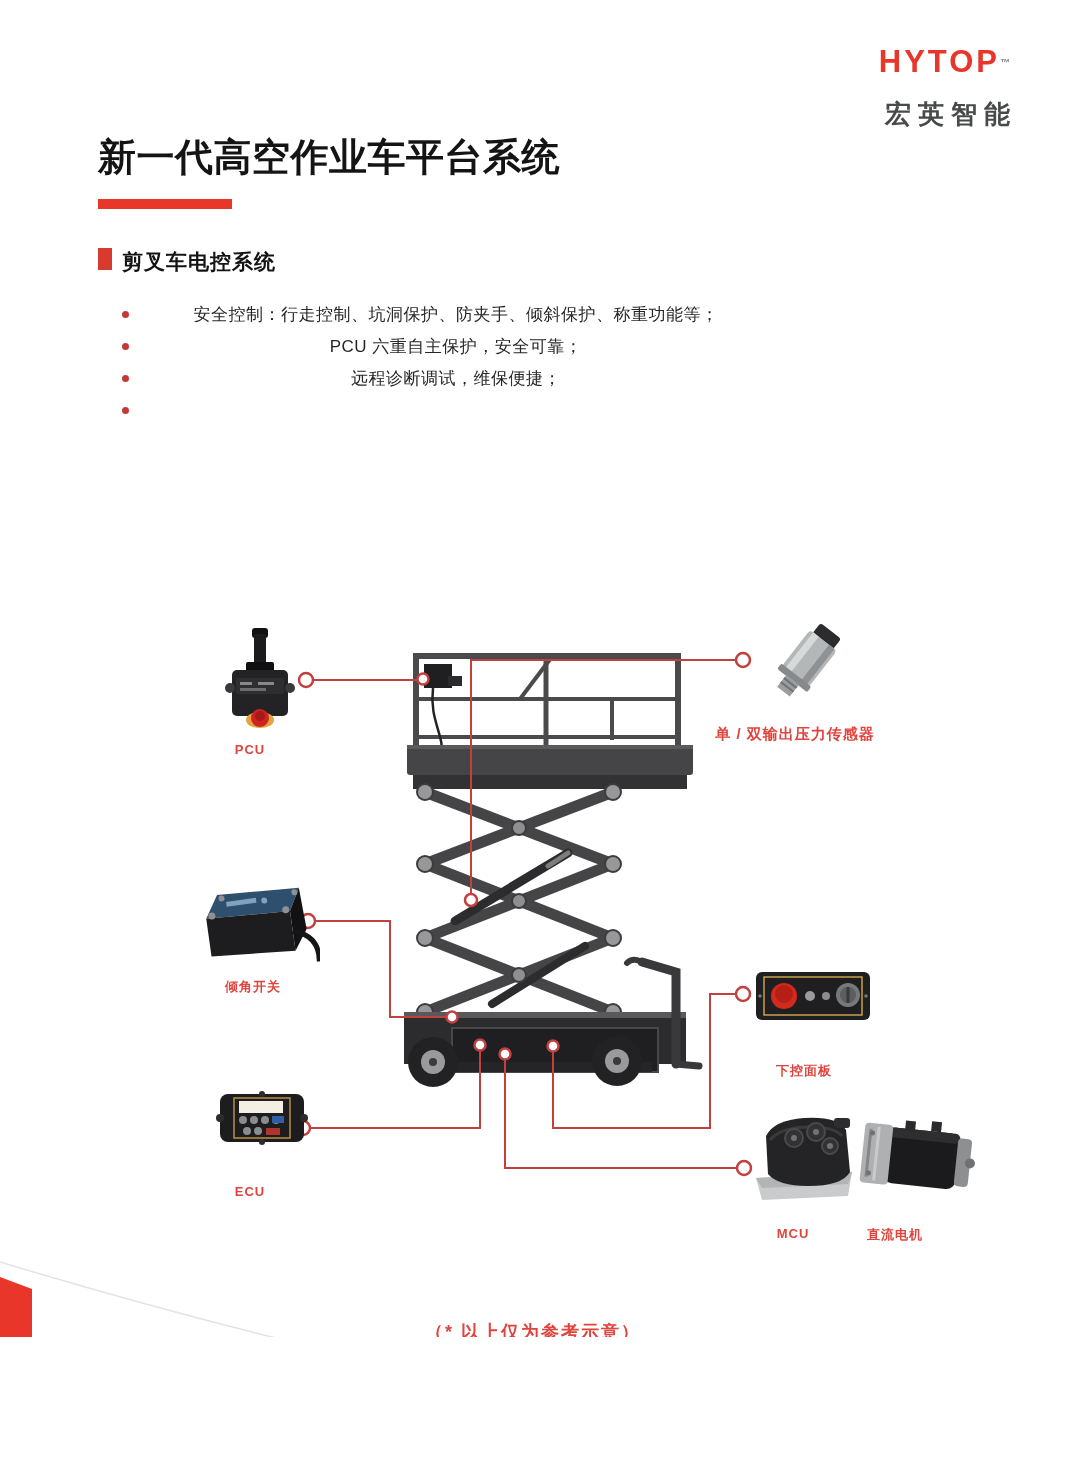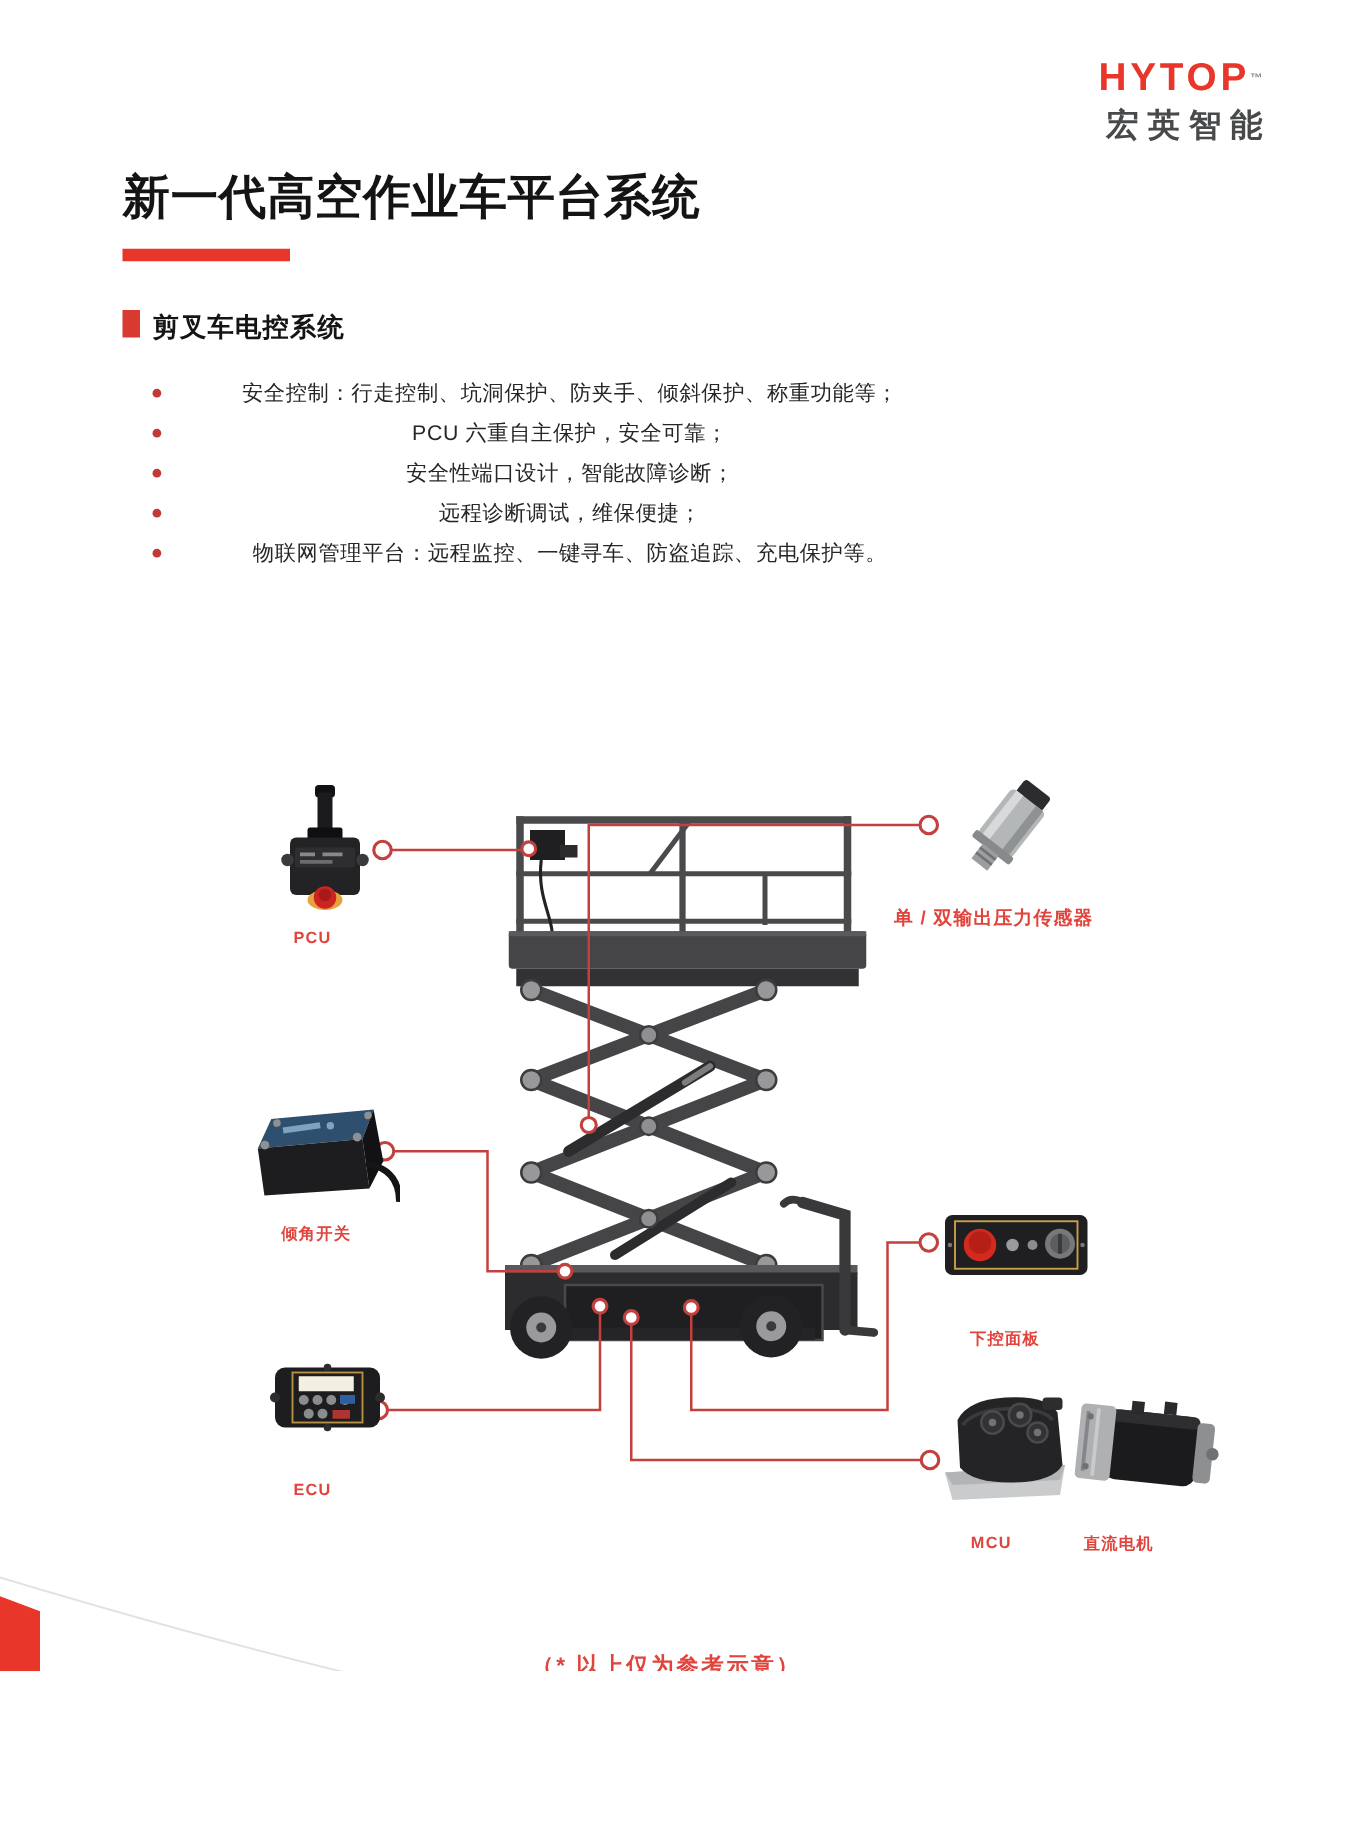--- a/index.html
+++ b/index.html
@@ -27,21 +27,21 @@
     letter-spacing: 3px;
   }
   .logo-tm {
     font-size: 10px;
     color: #8a8a8a;
     vertical-align: super;
     letter-spacing: 0;
     font-weight: 700;
   }
   .logo-sub {
-    margin-top: 10px;
+    margin-top: 24px;
     font-size: 26px;
     font-weight: 800;
     color: #48494b;
     letter-spacing: 7px;
     margin-right: -7px;
   }
   
   .title {
     position: absolute;
     left: 98px;
@@ -158,23 +158,22 @@
   <div class="title-underline"></div>
 
   <div class="section-heading">
     <span class="section-marker"></span>
     <span class="section-text">剪叉车电控系统</span>
   </div>
 
   <ul class="feature-list">
     <li><span class="bullet-dot"></span><span>安全控制：行走控制、坑洞保护、防夹手、倾斜保护、称重功能等；</span></li>
     <li><span class="bullet-dot"></span><span>PCU 六重自主保护，安全可靠；</span></li>
-    <li><span class="bullet-dot"></span><span>安全性端口设计，智能故障诊断；</span></li>
     <li><span class="bullet-dot"></span><span>远程诊断调试，维保便捷；</span></li>
-    <li><span class="bullet-dot"></span><span>物联网管理平台：远程监控、一键寻车、防盗追踪、充电保护等。</span></li>
+    <li><span class="bullet-dot"></span></li>
   </ul>
 
   <svg class="diagram-canvas" viewBox="0 0 1080 1475" xmlns="http://www.w3.org/2000/svg">
 
     <g>
 
       <g stroke="#4a4a4c" fill="none">
         <line x1="413" y1="656" x2="681" y2="656" stroke-width="6"></line>
         <line x1="413" y1="699" x2="681" y2="699" stroke-width="4"></line>
         <line x1="413" y1="737" x2="681" y2="737" stroke-width="4"></line>

